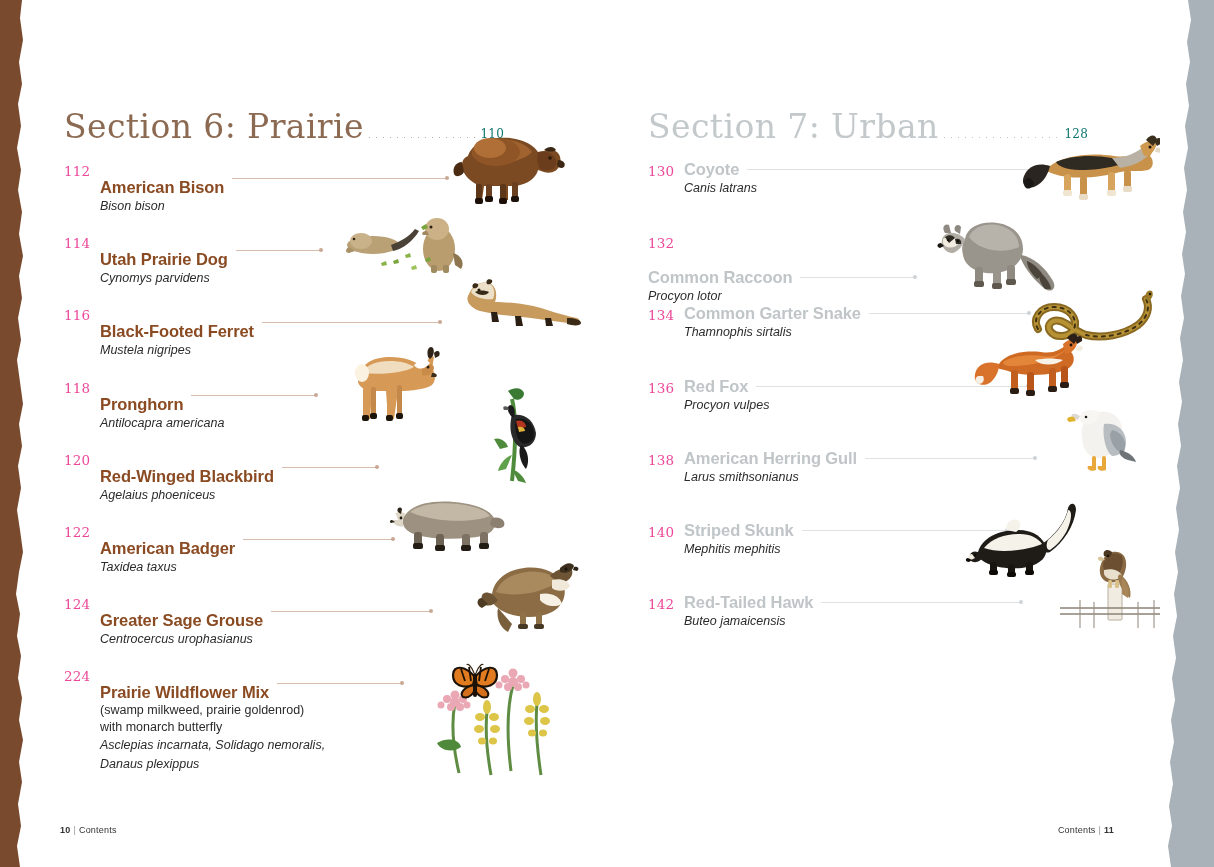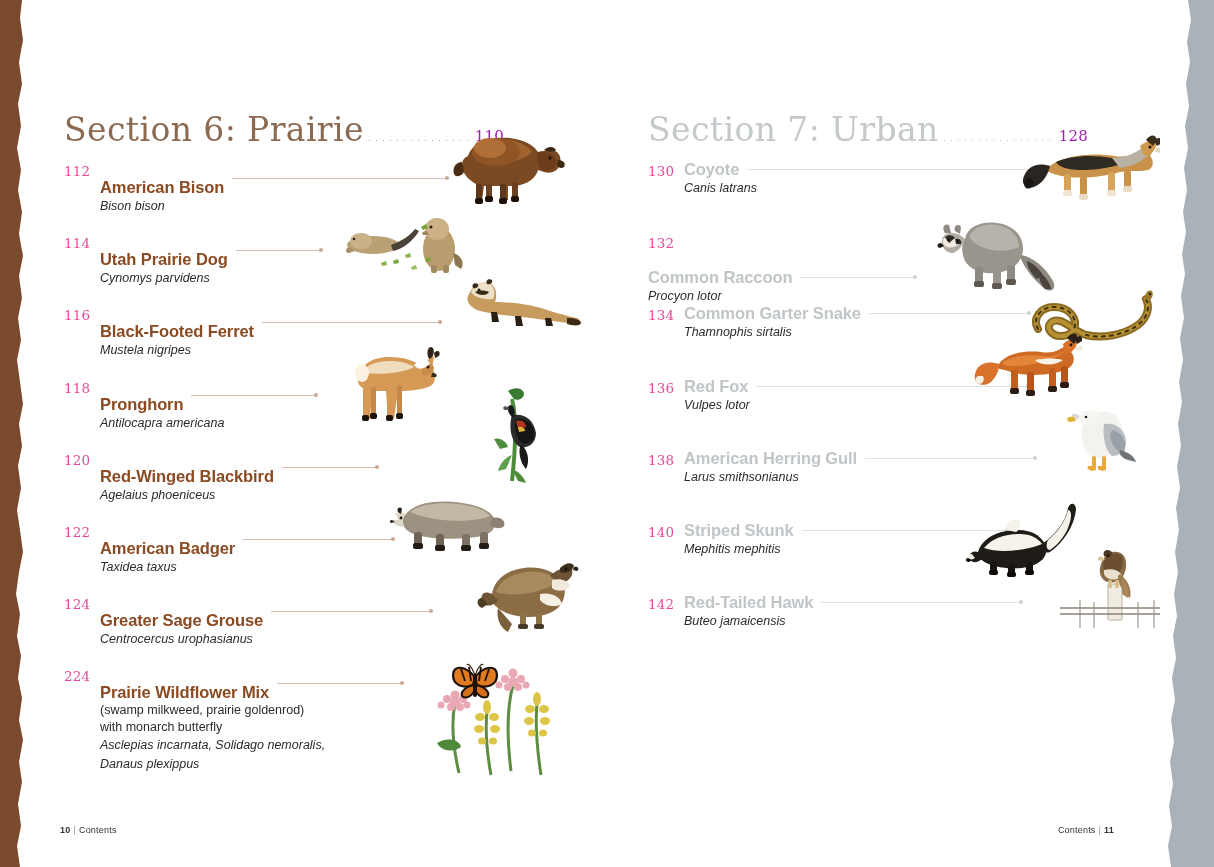--- a/index.html
+++ b/index.html
@@ -75,22 +75,22 @@
     height: 2px;
     background-image: radial-gradient(circle, currentColor 0.9px, transparent 1.1px);
     background-size: 7px 2px;
     background-repeat: repeat-x;
   }
   .left-theme  .leader-dots { color: #b9a99c; }
   .right-theme .leader-dots { color: #bfc4c7; }
 
   .section-page {
     font-family: "DejaVu Serif", serif;
-    font-size: 15px;
-    color: #a21caf;
+    font-size: 12px;
+    color: #0f766e;
     letter-spacing: 0.2px;
     margin-top: 41px;
   }
 
   
   .entry {
     position: absolute;
     display: flex;
     align-items: flex-start;
   }
@@ -791,21 +791,21 @@
     <div class="entry" style="top:377px;">
       <span class="entry-page">136</span>
       <span class="entry-body">
         <span class="entry-titleline">
           <span class="entry-title">Red Fox</span>
           <span class="entry-rule" style="width:272px;">
             <span class="rule-line"></span>
               <span class="rule-dot"></span>
           </span>
         </span>
-        <div class="entry-sub">Vulpes lotor</div>
+        <div class="entry-sub">Procyon vulpes</div>
       </span>
     </div>
 
     <div class="entry" style="top:449px;">
       <span class="entry-page">138</span>
       <span class="entry-body">
         <span class="entry-titleline">
           <span class="entry-title">American Herring Gull</span>
           <span class="entry-rule" style="width:170px;">
             <span class="rule-line"></span>

